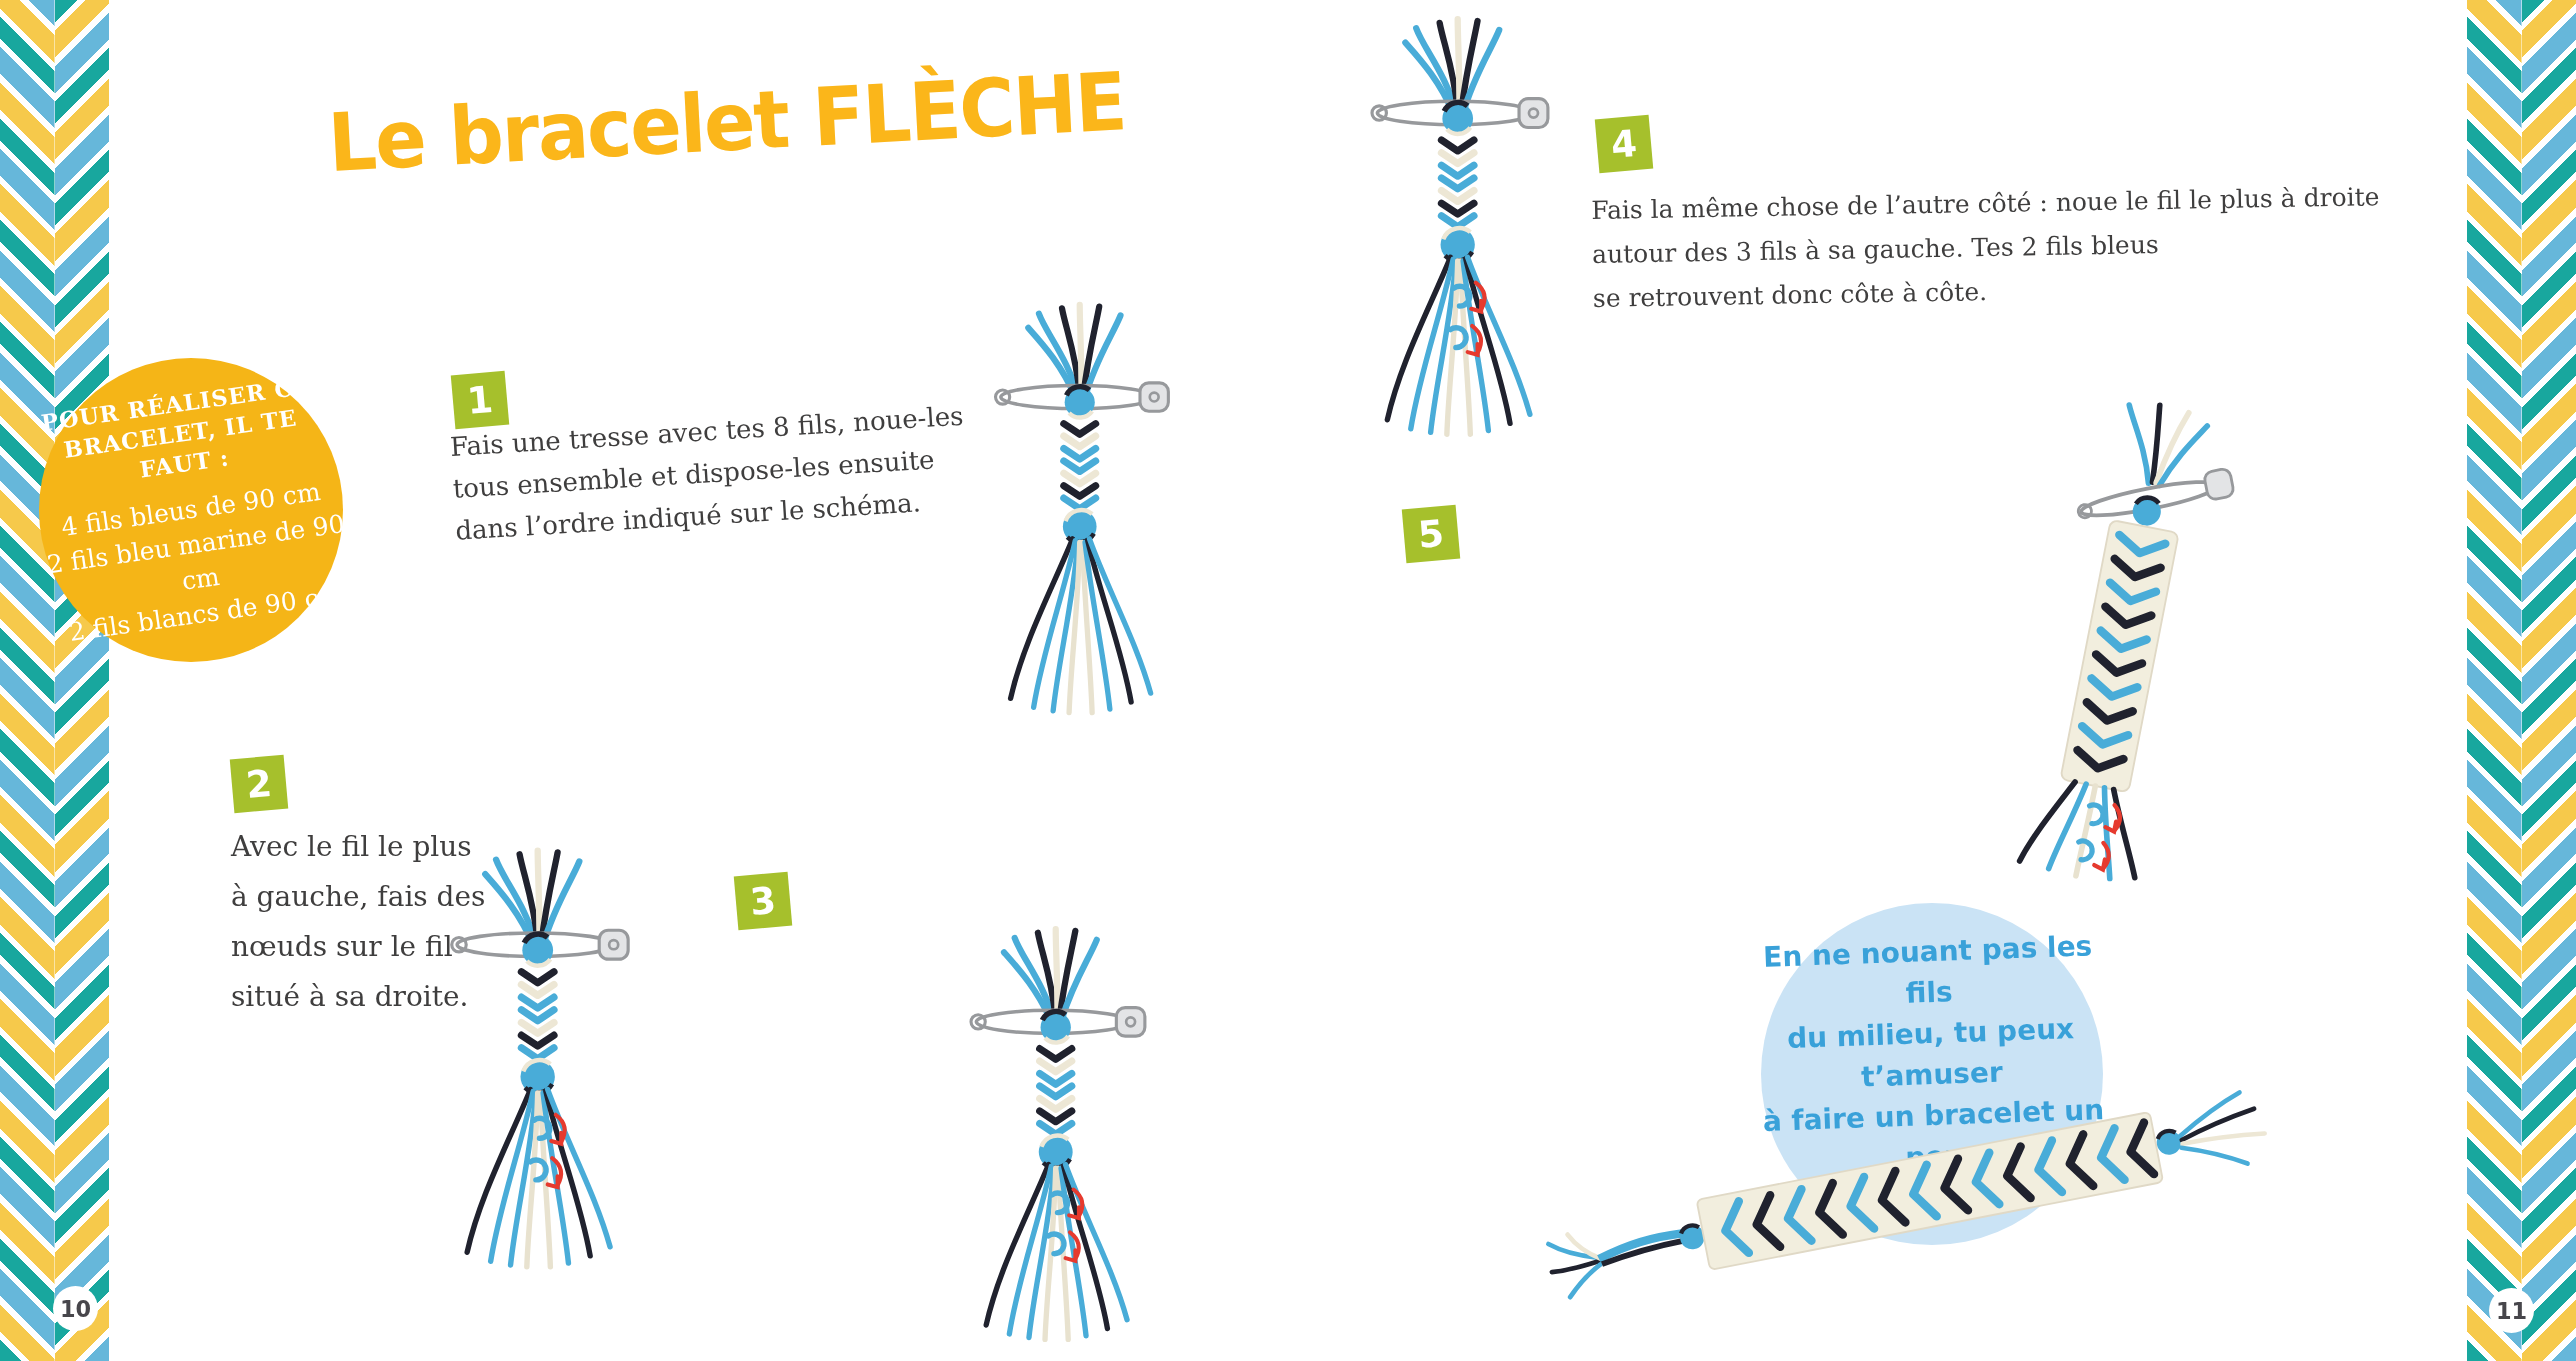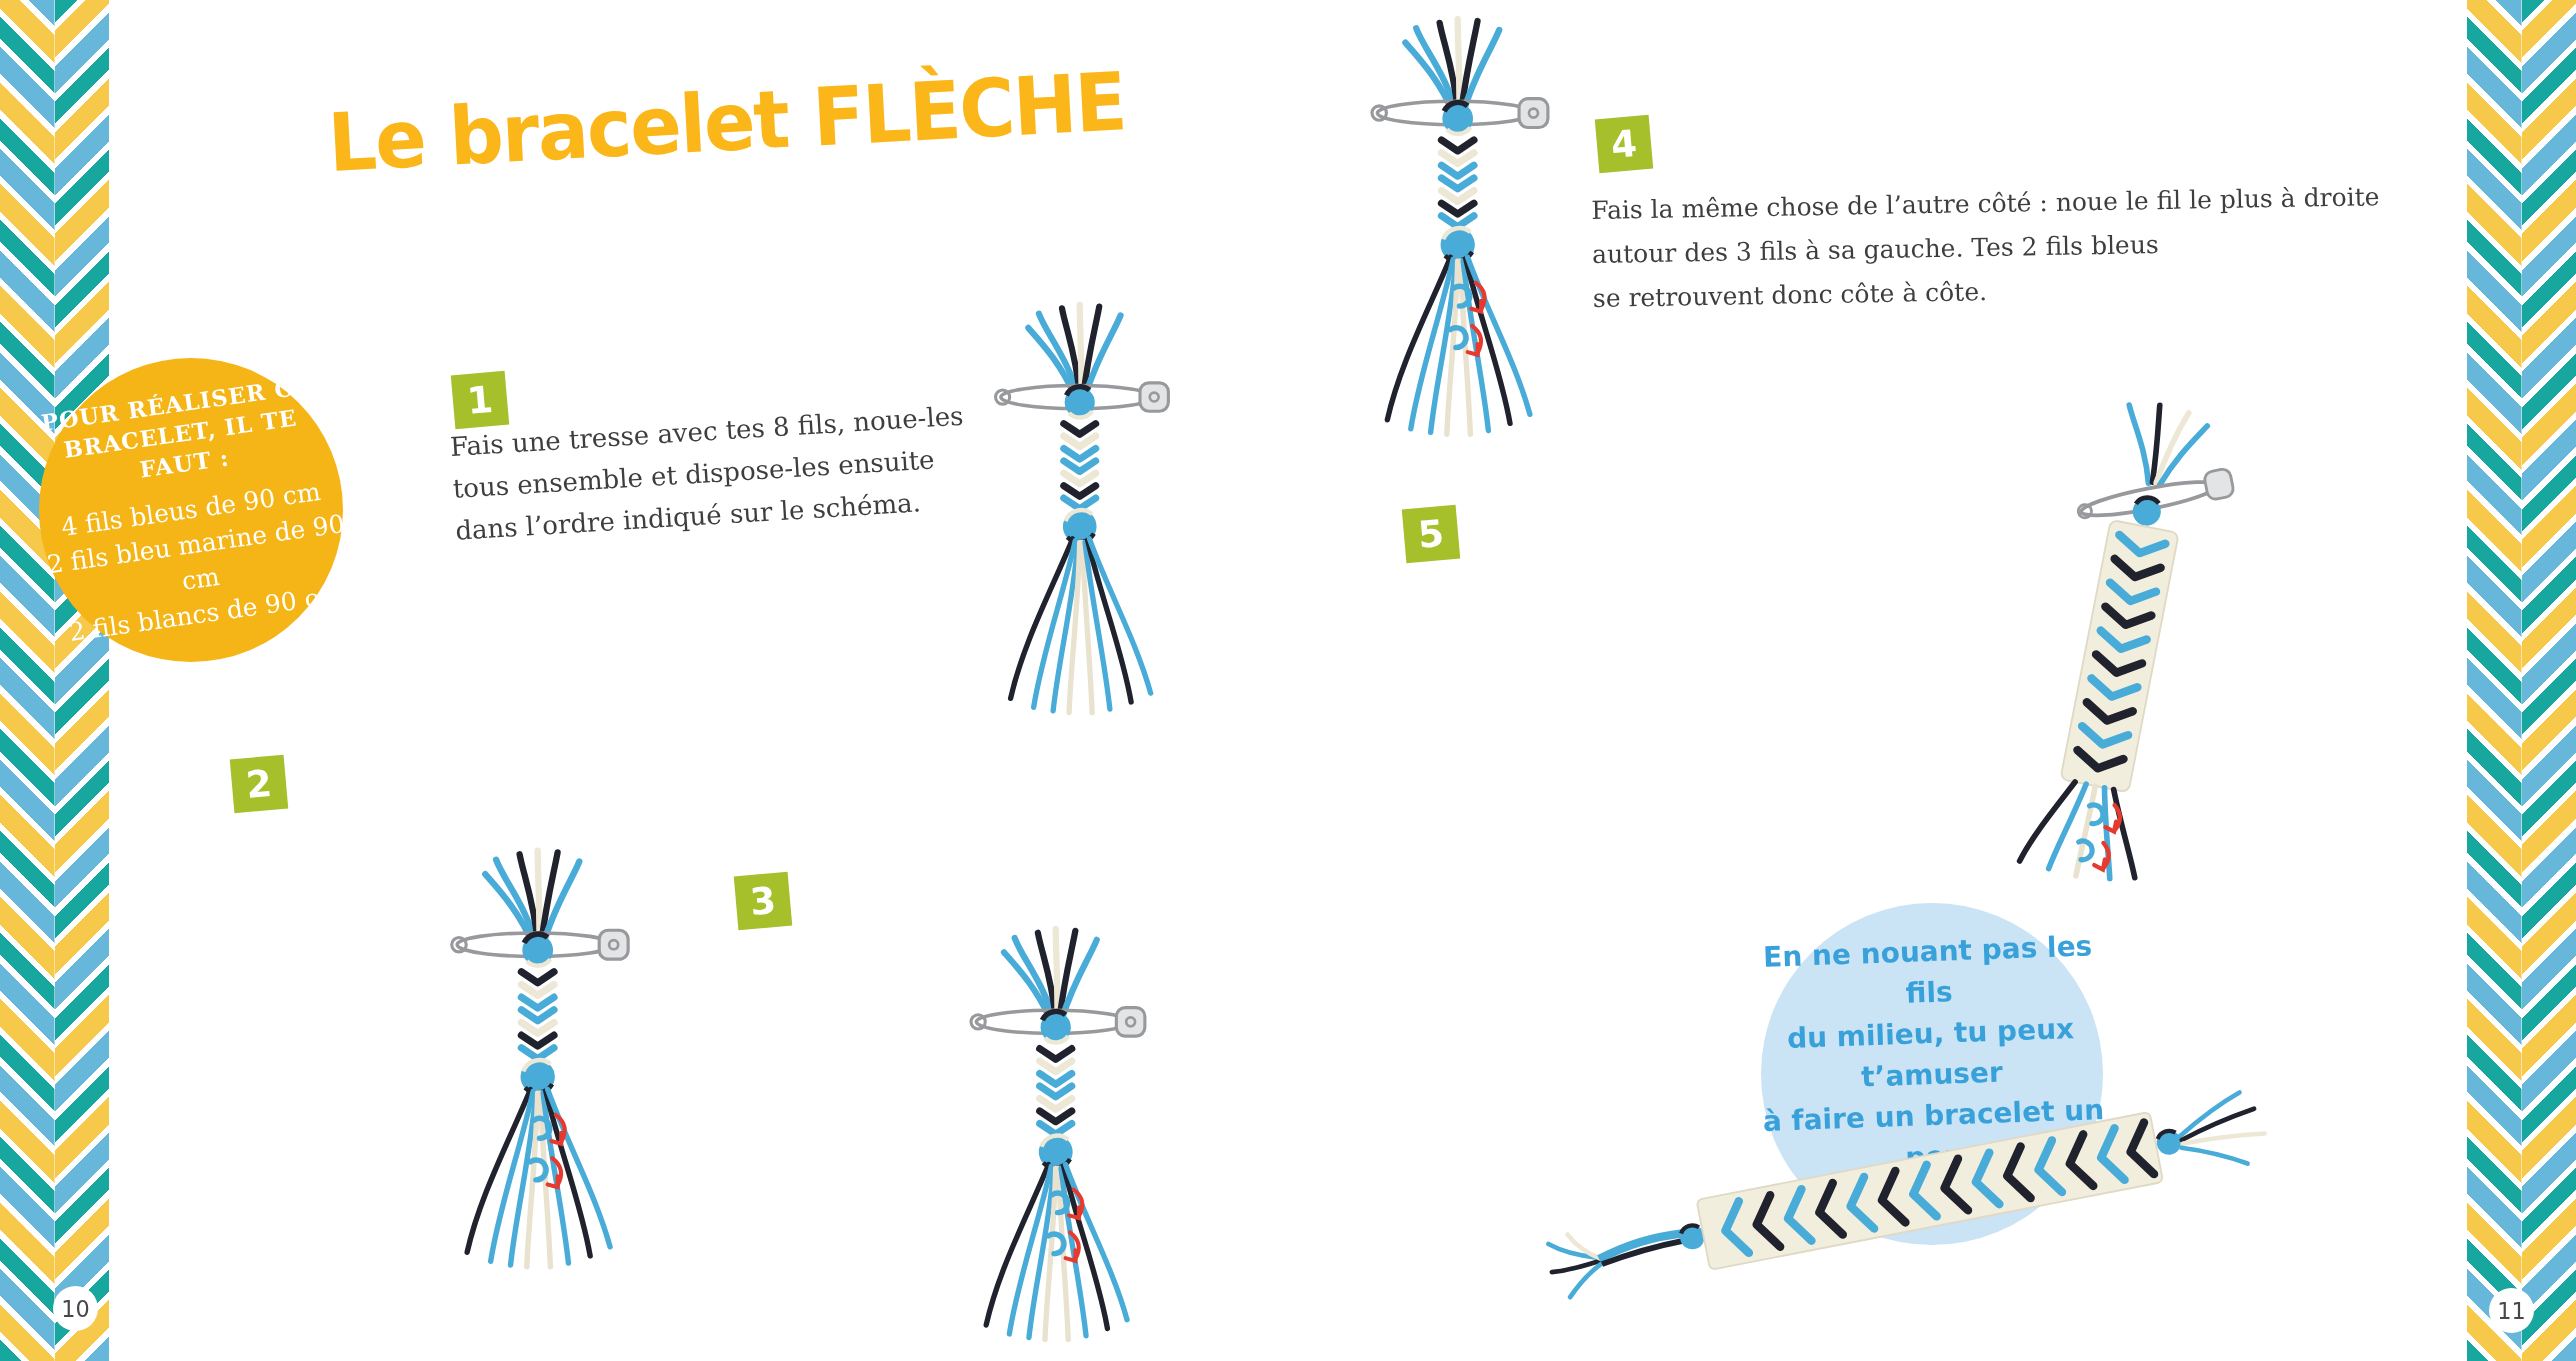--- a/index.html
+++ b/index.html
@@ -16,21 +16,21 @@
         var(--pattern-teal,#18A79E) 0 15.6px, #ffffff 15.6px 21.4px,
         var(--pattern-yellow,#F6C94B) 21.4px 41px, #ffffff 41px 47px,
         var(--pattern-blue,#66B7DA) 47px 66px, #ffffff 66px 72px);
     background-size:50% 100%,50% 100%;
     background-position:left top,right top;
     background-repeat:no-repeat,no-repeat;}
   #border-left{left:0;}
   #border-right{right:0;}
   .page-num{position:absolute;width:45px;height:45px;border-radius:50%;background:#ffffff;
     display:flex;align-items:center;justify-content:center;
-    font-family:"DejaVu Sans",sans-serif;font-size:22.4px;color:#47464B;}
+    font-family:"DejaVu Sans",sans-serif;font-size:22.4px;color:#47464B;font-weight:bold;}
   #page-num-left{left:53px;top:1286px;}
   #page-num-right{right:42px;top:1288px;}
   
   #title{position:absolute;left:326px;top:97px;width:798px;
     font-family:"DejaVu Sans",sans-serif;font-weight:800;font-size:80px;letter-spacing:-1.9px;
     color:var(--title-yellow,#FBB61A);transform:rotate(-3deg) scaleX(.95);transform-origin:left top;
     white-space:nowrap;}
   
   #materials{position:absolute;left:39px;top:358px;width:304px;height:304px;border-radius:50%;
     background:var(--materials-orange,#F5B517);display:flex;flex-direction:column;
@@ -231,20 +231,24 @@
 
   <div class="badge" style="left:453px;top:373px;">1</div>
   <div id="step1-text" class="step-text">Fais une tresse avec tes 8 fils, noue-les
 tous ensemble et dispose-les ensuite
 dans l’ordre indiqué sur le schéma.</div>
   <svg class="illus" style="left:984px;top:287px;" width="195" height="447" viewBox="0 0 220 480">
       <use href="#sym-tassel"></use>
     </svg>
 
   <div class="badge" style="left:232px;top:757px;">2</div>
+  <div id="step2-text" class="step-text">Avec le fil le plus
+à gauche, fais des
+nœuds sur le fil
+situé à sa droite.</div>
   <svg class="illus" style="left:440px;top:832px;" width="199" height="457" viewBox="0 0 220 480">
       <use href="#sym-tassel"></use>
       <use href="#sym-marks"></use>
     </svg>
 
   <div class="badge" style="left:736px;top:874px;">3</div>
   <svg class="illus" style="left:958px;top:922px;" width="199" height="428" viewBox="0 0 220 480">
       <use href="#sym-tassel"></use>
       <use href="#sym-marks"></use>
     </svg>

